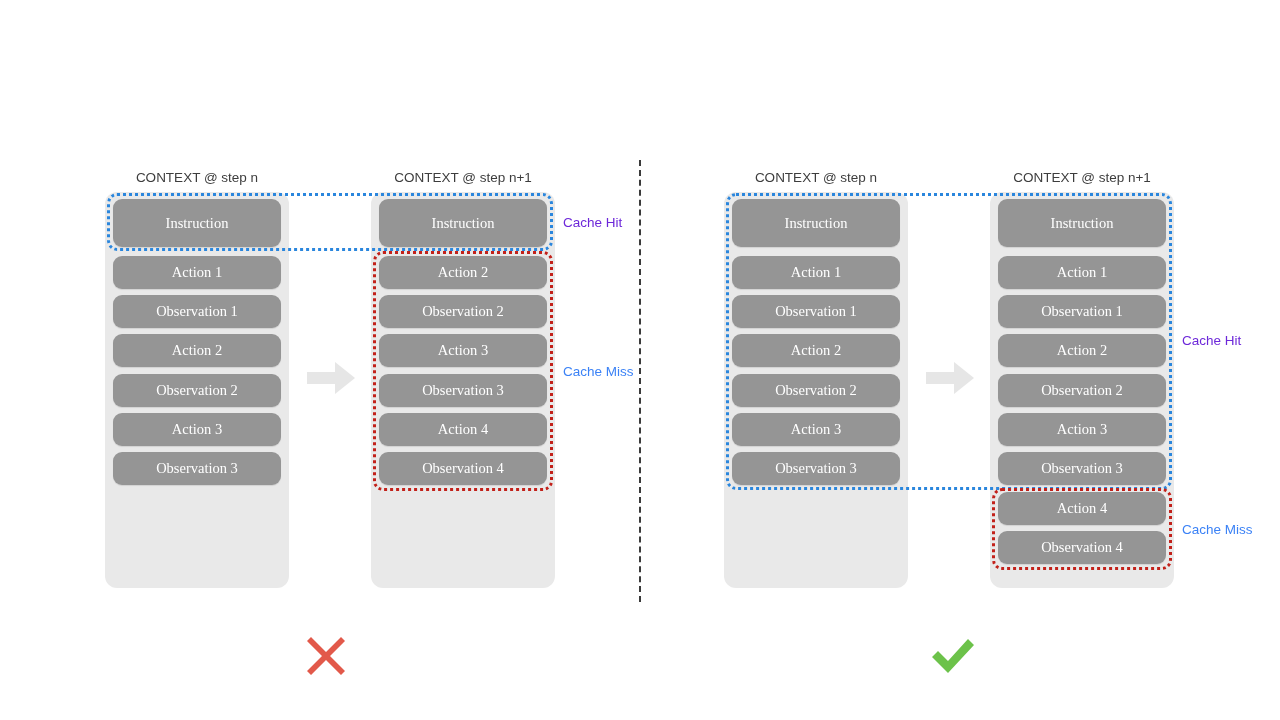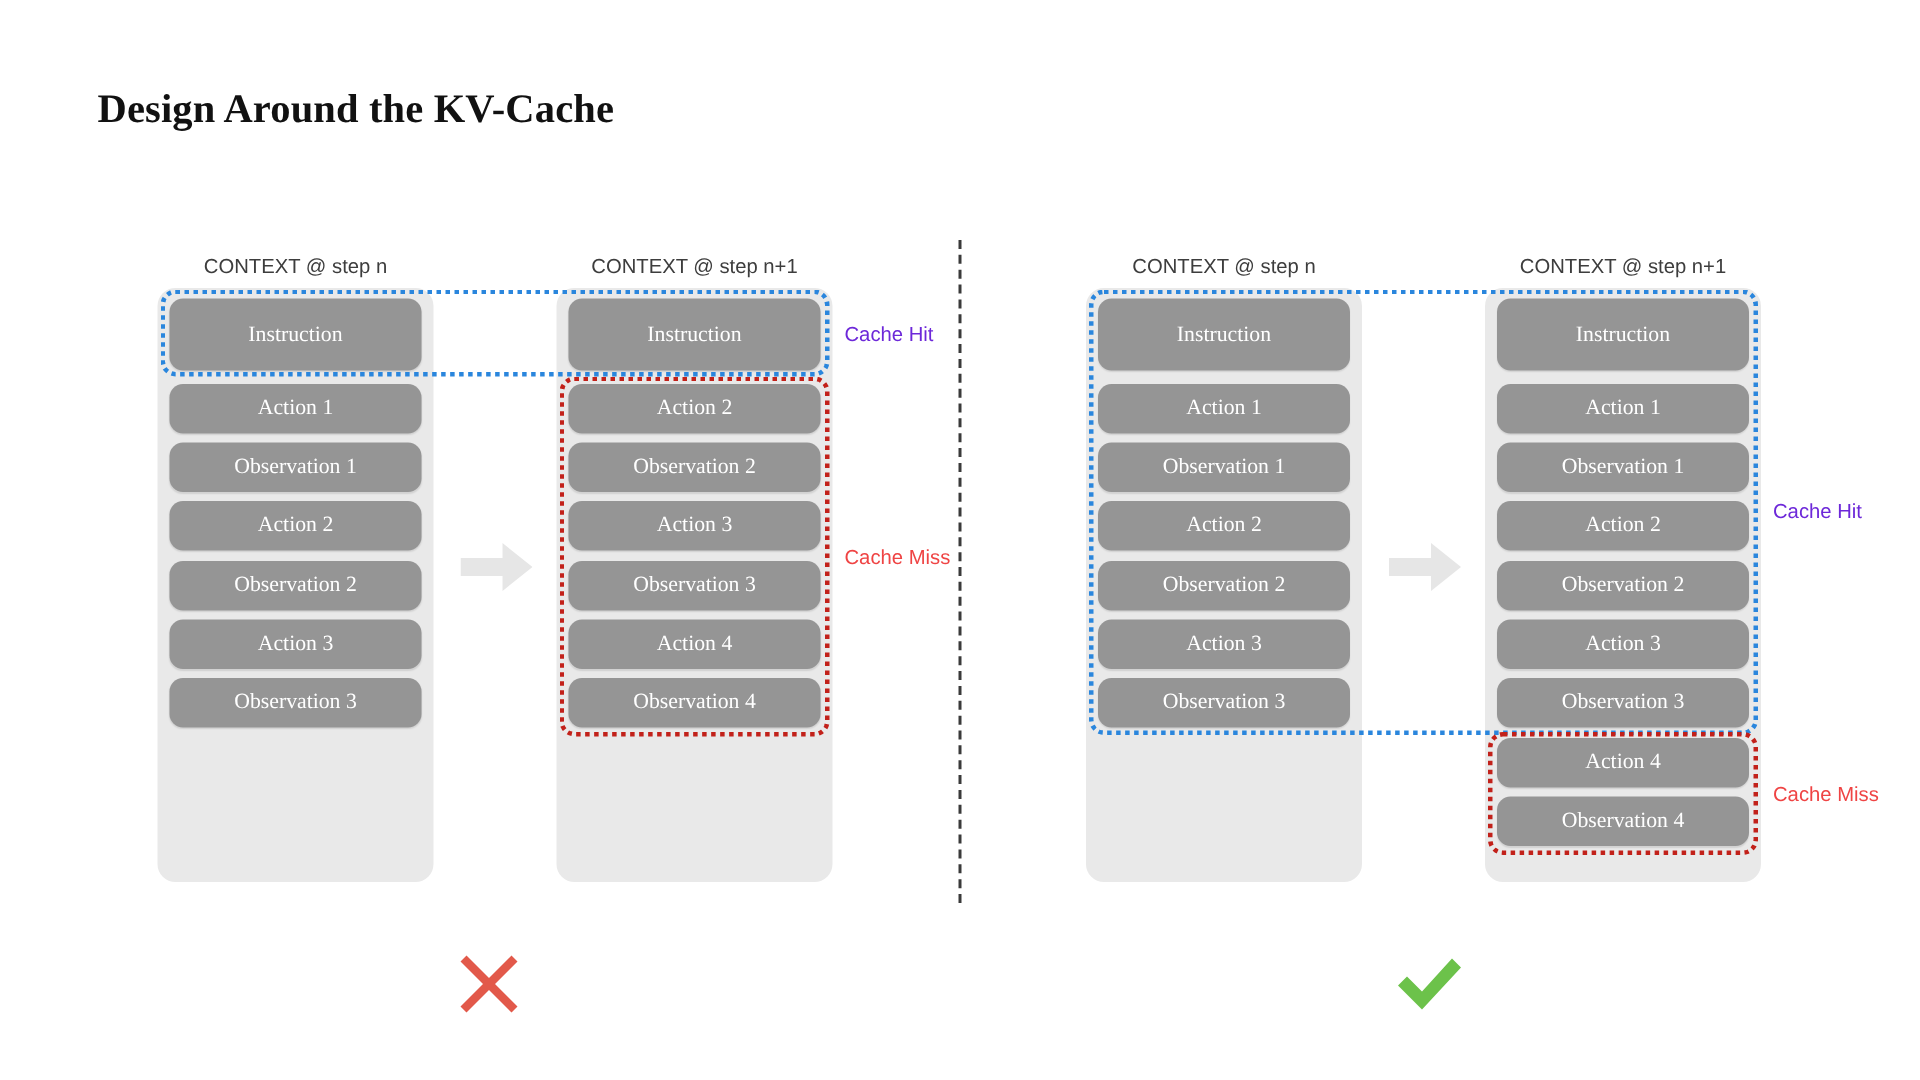--- a/index.html
+++ b/index.html
@@ -60,41 +60,40 @@
   .dotbox.hit  { border: 3px dotted #2a86dd; }
   .dotbox.miss { border: 3px dotted #c2211a; }
 
   .tag {
     position: absolute;
     font-family: "Liberation Sans", sans-serif;
     font-size: 13.5px;
     white-space: nowrap;
   }
   .tag.hit  { color: #6d28d9; }
-  .tag.miss { color: #ef4444; }
+  .tag.miss { color: #3b82f6; }
 
   
   .flow-arrow { position: absolute; }
 
   
   .divider {
     position: absolute;
     left: 639px; top: 160px;
     width: 0; height: 442px;
     border-left: 2px dashed #3a3a3a;
   }
 
   .verdict { position: absolute; }
 </style>
 </head>
 <body>
 
 <div id="stage">
 
-  <div class="slide-title">Design Around the KV-Cache</div>
 
   <div>
 
     <div class="col-head" style="left:105px; top:170px; width:184px;">CONTEXT @ step n</div>
     <div class="col-head" style="left:371px; top:170px; width:184px;">CONTEXT @ step n+1</div>
 
     <div class="panel" style="left:105px; top:192px; width:184px; height:396px;"></div>
     <div class="panel" style="left:371px; top:192px; width:184px; height:396px;"></div>
 
     <div class="blk" style="left:113px; top:199px; width:168px; height:48px;">Instruction</div>

